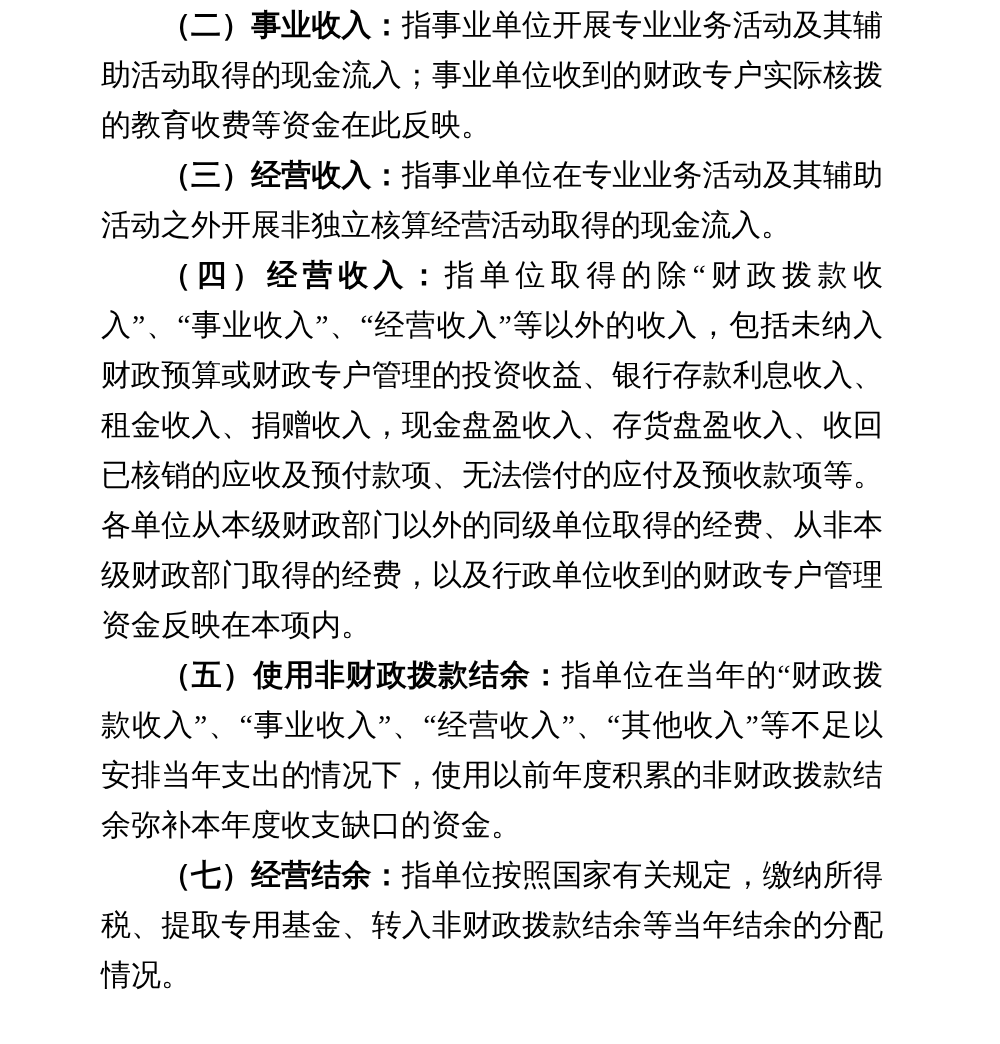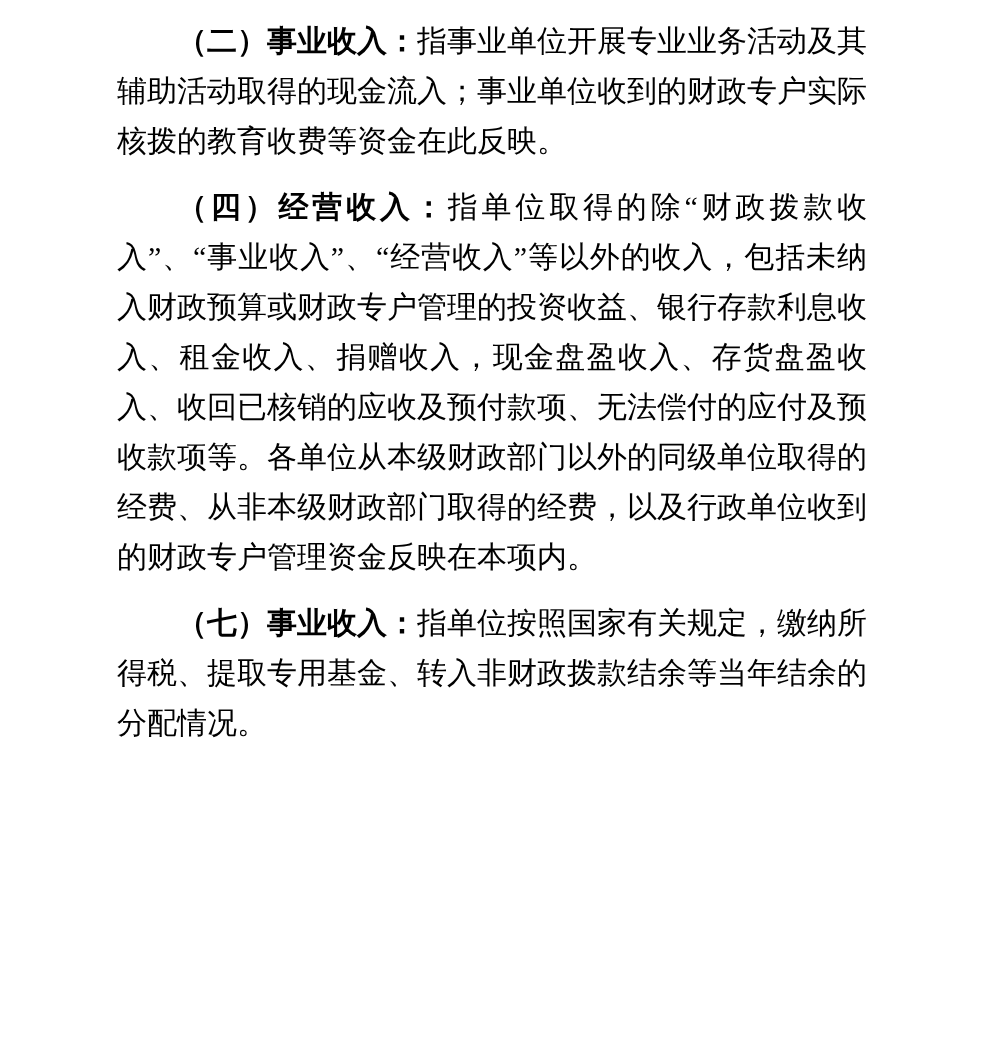--- a/index.html
+++ b/index.html
@@ -15,40 +15,42 @@
   }
   .page {
     position: absolute;
     left: 101px;
     top: 0;
     width: 782px;
     color: #000000;
     font-family: "Liberation Serif", "DejaVu Serif", serif;
   }
   .para {
-    margin: 16px;
+    margin: 0;
     font-size: 30px;
     line-height: 50px;
     text-indent: 2em;
     text-align: justify;
     text-justify: inter-character;
     letter-spacing: 0;
     word-break: break-all;
   }
   .para .lead {
     font-weight: bold;
   }
 </style>
 </head>
 <body>
 
 <div class="page">
 
   <p class="para"><span class="lead">（二）事业收入：</span><span class="body-text">指事业单位开展专业业务活动及其辅助活动取得的现金流入；事业单位收到的财政专户实际核拨的教育收费等资金在此反映。</span></p>
 
+  <p class="para"><span class="lead">（三）经营收入：</span><span class="body-text">指事业单位在专业业务活动及其辅助活动之外开展非独立核算经营活动取得的现金流入。</span></p>
 
   <p class="para"><span class="lead">（四）经营收入：</span><span class="body-text">指单位取得的除“财政拨款收入”、“事业收入”、“经营收入”等以外的收入，包括未纳入财政预算或财政专户管理的投资收益、银行存款利息收入、租金收入、捐赠收入，现金盘盈收入、存货盘盈收入、收回已核销的应收及预付款项、无法偿付的应付及预收款项等。各单位从本级财政部门以外的同级单位取得的经费、从非本级财政部门取得的经费，以及行政单位收到的财政专户管理资金反映在本项内。</span></p>
 
+  <p class="para"><span class="lead">（五）使用非财政拨款结余：</span><span class="body-text">指单位在当年的“财政拨款收入”、“事业收入”、“经营收入”、“其他收入”等不足以安排当年支出的情况下，使用以前年度积累的非财政拨款结余弥补本年度收支缺口的资金。</span></p>
 
 
-  <p class="para"><span class="lead">（七）事业收入：</span><span class="body-text">指单位按照国家有关规定，缴纳所得税、提取专用基金、转入非财政拨款结余等当年结余的分配情况。</span></p>
+  <p class="para"><span class="lead">（七）经营结余：</span><span class="body-text">指单位按照国家有关规定，缴纳所得税、提取专用基金、转入非财政拨款结余等当年结余的分配情况。</span></p>
 
 </div>
 
 </body></html>

